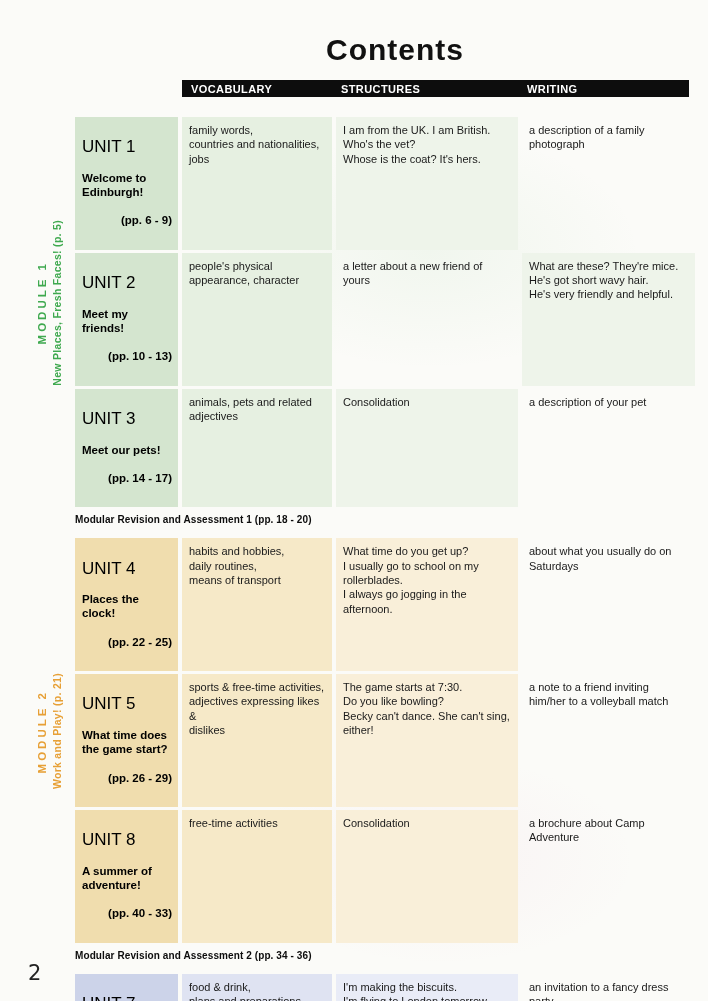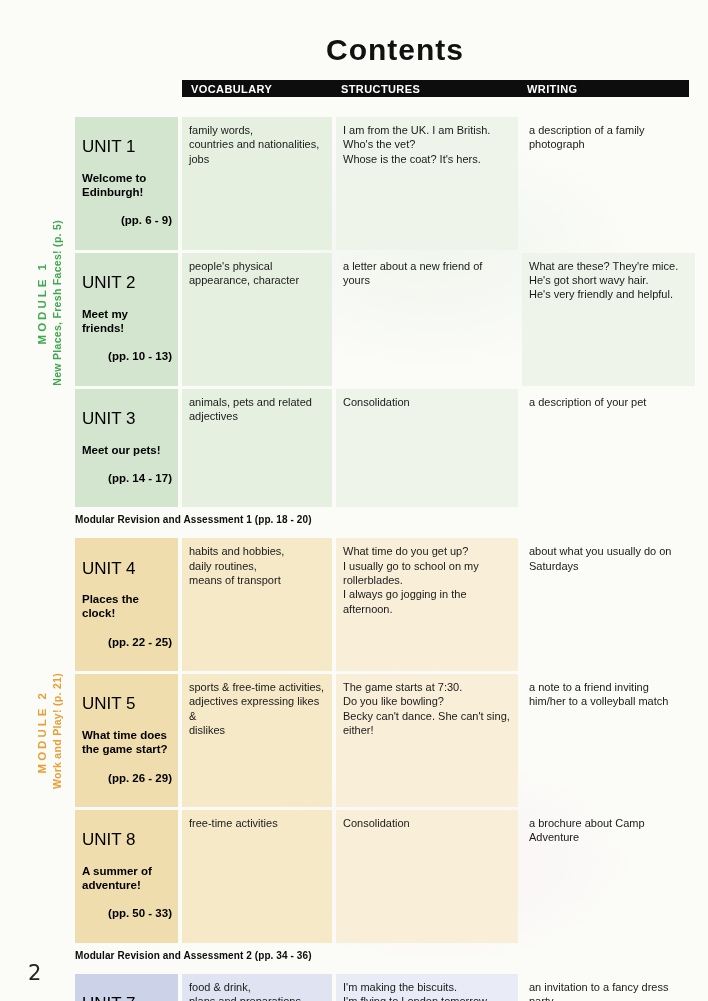--- a/index.html
+++ b/index.html
@@ -159,21 +159,21 @@
 Becky can't dance. She can't sing,
 either!</div>
         <div class="cell writing-cell">a note to a friend inviting
 him/her to a volleyball match</div>
       </div>
           <div class="unit-row">
         <div class="cell unit-cell">
           <div class="unit-title">UNIT 8</div>
           <div class="unit-name">A summer of
 adventure!</div>
-          <div class="unit-pages">(pp. 50 - 33)</div>
+          <div class="unit-pages">(pp. 40 - 33)</div>
         </div>
         <div class="cell vocab-cell">free-time activities</div>
         <div class="cell struct-cell">Consolidation</div>
         <div class="cell writing-cell">a brochure about Camp
 Adventure</div>
       </div>
     </div>
     <div class="revision-line">Modular Revision and Assessment 2 (pp. 34 - 36)</div>
   </section>
 

